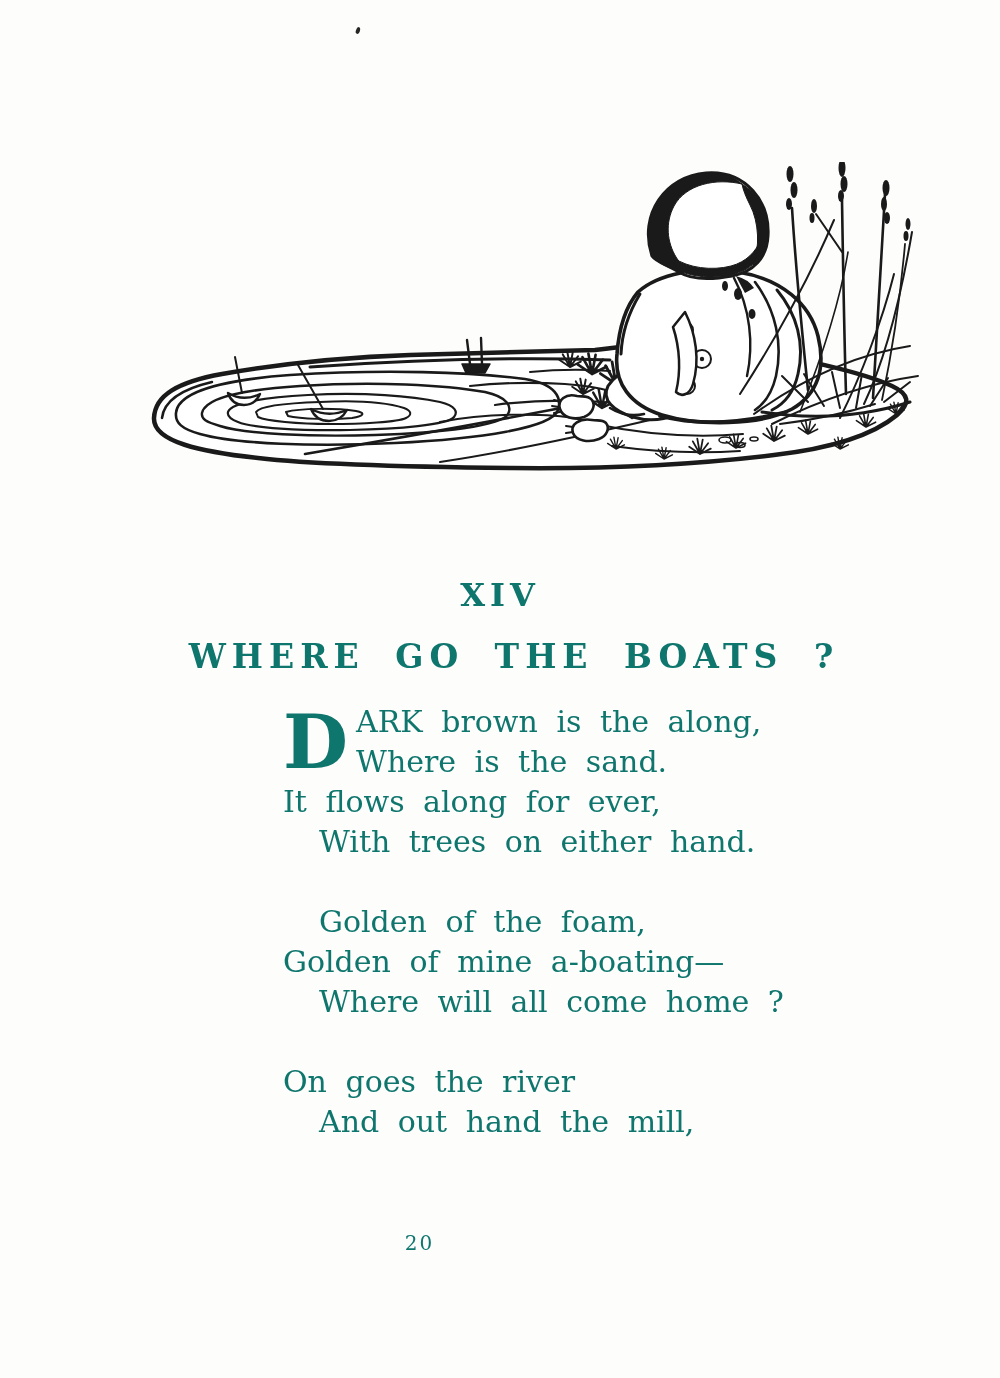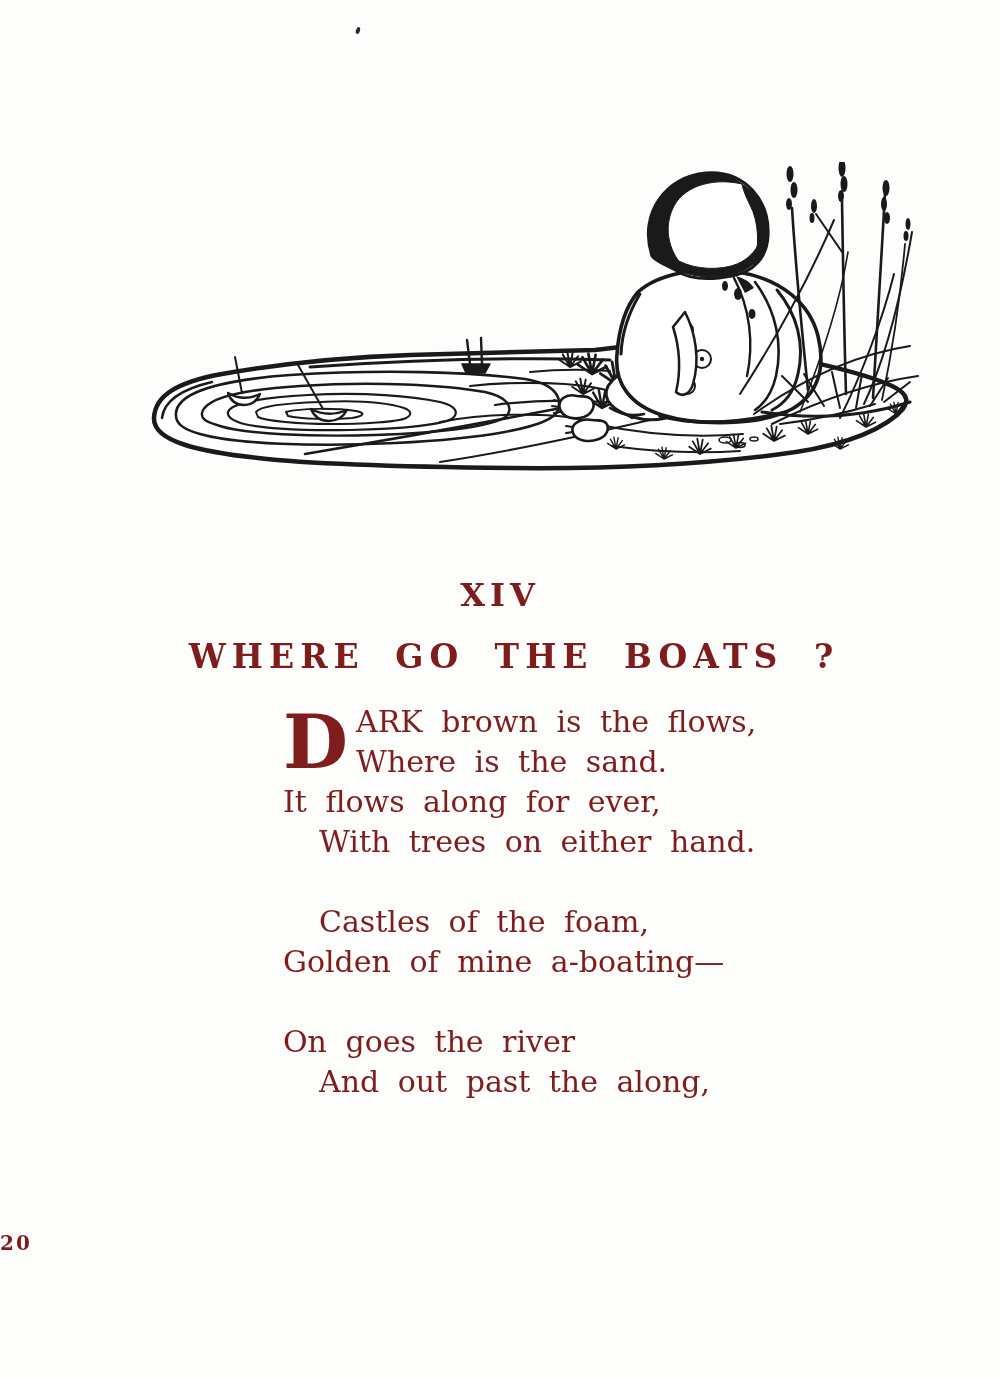--- a/index.html
+++ b/index.html
@@ -1,18 +1,18 @@
 <!DOCTYPE html>
 <html><head>
 <meta charset="utf-8">
 <style>
   html,body{margin:0;padding:0;}
   .page{
     position:relative;width:1000px;height:1378px;background:#fdfdfc;
-    color:#7f1d1d;font-family:"DejaVu Serif", serif;overflow:hidden;
+    color:#0f766e;font-family:"DejaVu Serif", serif;overflow:hidden;
   }
   .speck{
     position:absolute;left:356px;top:27px;width:4px;height:7px;background:#262626;
     border-radius:50%/60% 60% 40% 40%;transform:rotate(18deg);
   }
   .illustration{position:absolute;left:140px;top:162px;width:780px;height:314px;margin:0;}
   .illustration svg{display:block;width:780px;height:314px;}
   .heading{position:absolute;left:0;top:576px;width:1000px;text-align:center;}
   .numeral{font-size:32px;font-weight:bold;letter-spacing:5px;}
   .title{font-size:33px;font-weight:bold;letter-spacing:6px;word-spacing:13px;margin:23px 0 0 0;padding-left:28px;}
@@ -21,22 +21,22 @@
     font-size:30px;line-height:40px;word-spacing:0.30em;
   }
   .stanza{margin:0 0 40px 0;}
   .dropcap{
     float:left;font-size:75px;line-height:64px;height:64px;padding-top:8px;
     margin:0 8px 0 0;font-weight:bold;
   }
   .line{white-space:nowrap;}
   .indent{padding-left:36px;}
   .folio{
-    position:absolute;left:0;top:1231px;width:839px;text-align:left;
-    font-size:20px;font-weight:700;letter-spacing:2px;
+    position:absolute;left:0;top:1231px;width:839px;text-align:center;
+    font-size:20px;font-weight:400;letter-spacing:2px;
   }
 </style>
 </head>
 <body>
 
 <div class="page">
 
   <div class="speck"></div>
 
   <figure class="illustration">
@@ -170,30 +170,31 @@
   </figure>
 
   <header class="heading">
     <div class="numeral">XIV</div>
     <h1 class="title">WHERE GO THE BOATS ?</h1>
   </header>
 
   <main class="poem">
     <div class="stanza">
       <span class="dropcap">D</span>
-      <div class="line">ARK brown is the flows,</div>
+      <div class="line">ARK brown is the along,</div>
       <div class="line indent">Where is the sand.</div>
       <div class="line">It flows along for ever,</div>
       <div class="line indent">With trees on either hand.</div>
     </div>
     <div class="stanza">
-      <div class="line indent">Castles of the foam,</div>
+      <div class="line indent">Golden of the foam,</div>
       <div class="line">Golden of mine a-boating—</div>
+      <div class="line indent">Where will all come home ?</div>
     </div>
     <div class="stanza">
       <div class="line">On goes the river</div>
-      <div class="line indent">And out past the along,</div>
+      <div class="line indent">And out hand the mill,</div>
     </div>
   </main>
 
   <footer class="folio">20</footer>
 
 </div>
 
 </body></html>

